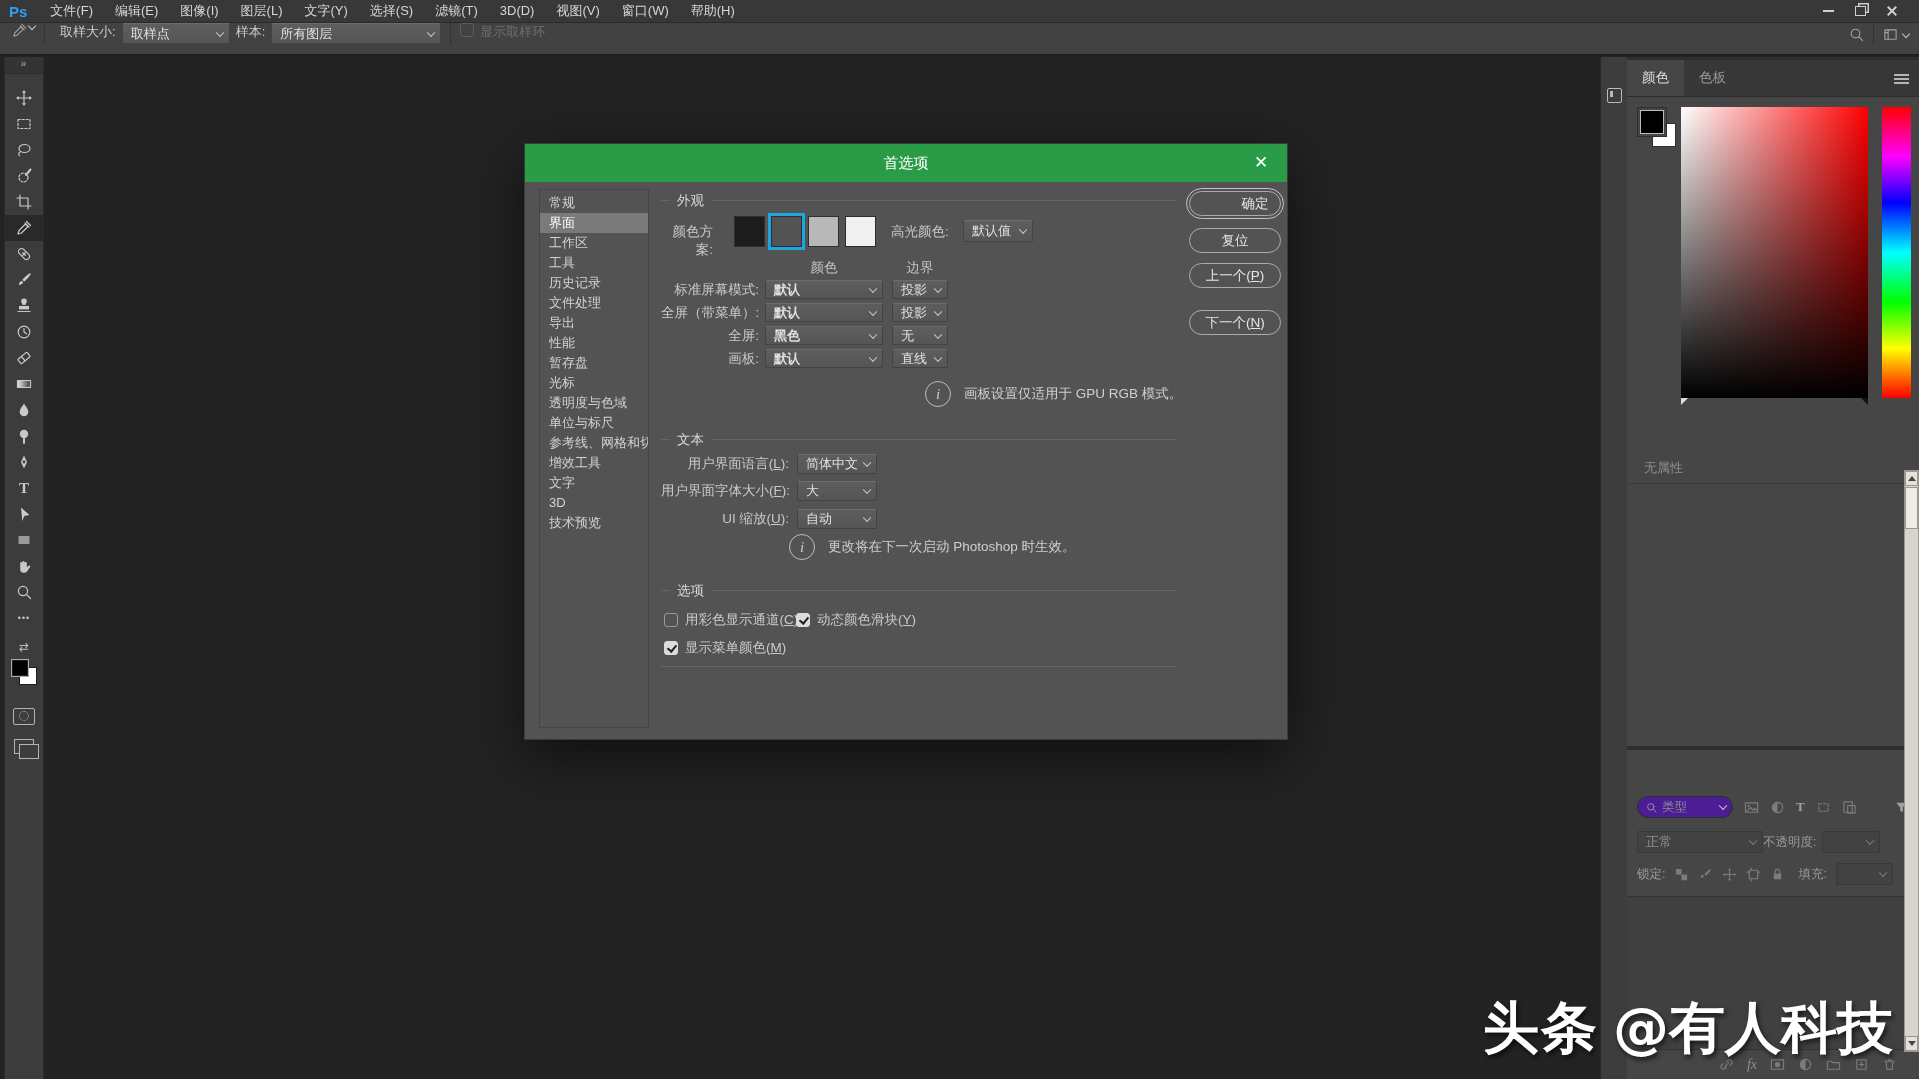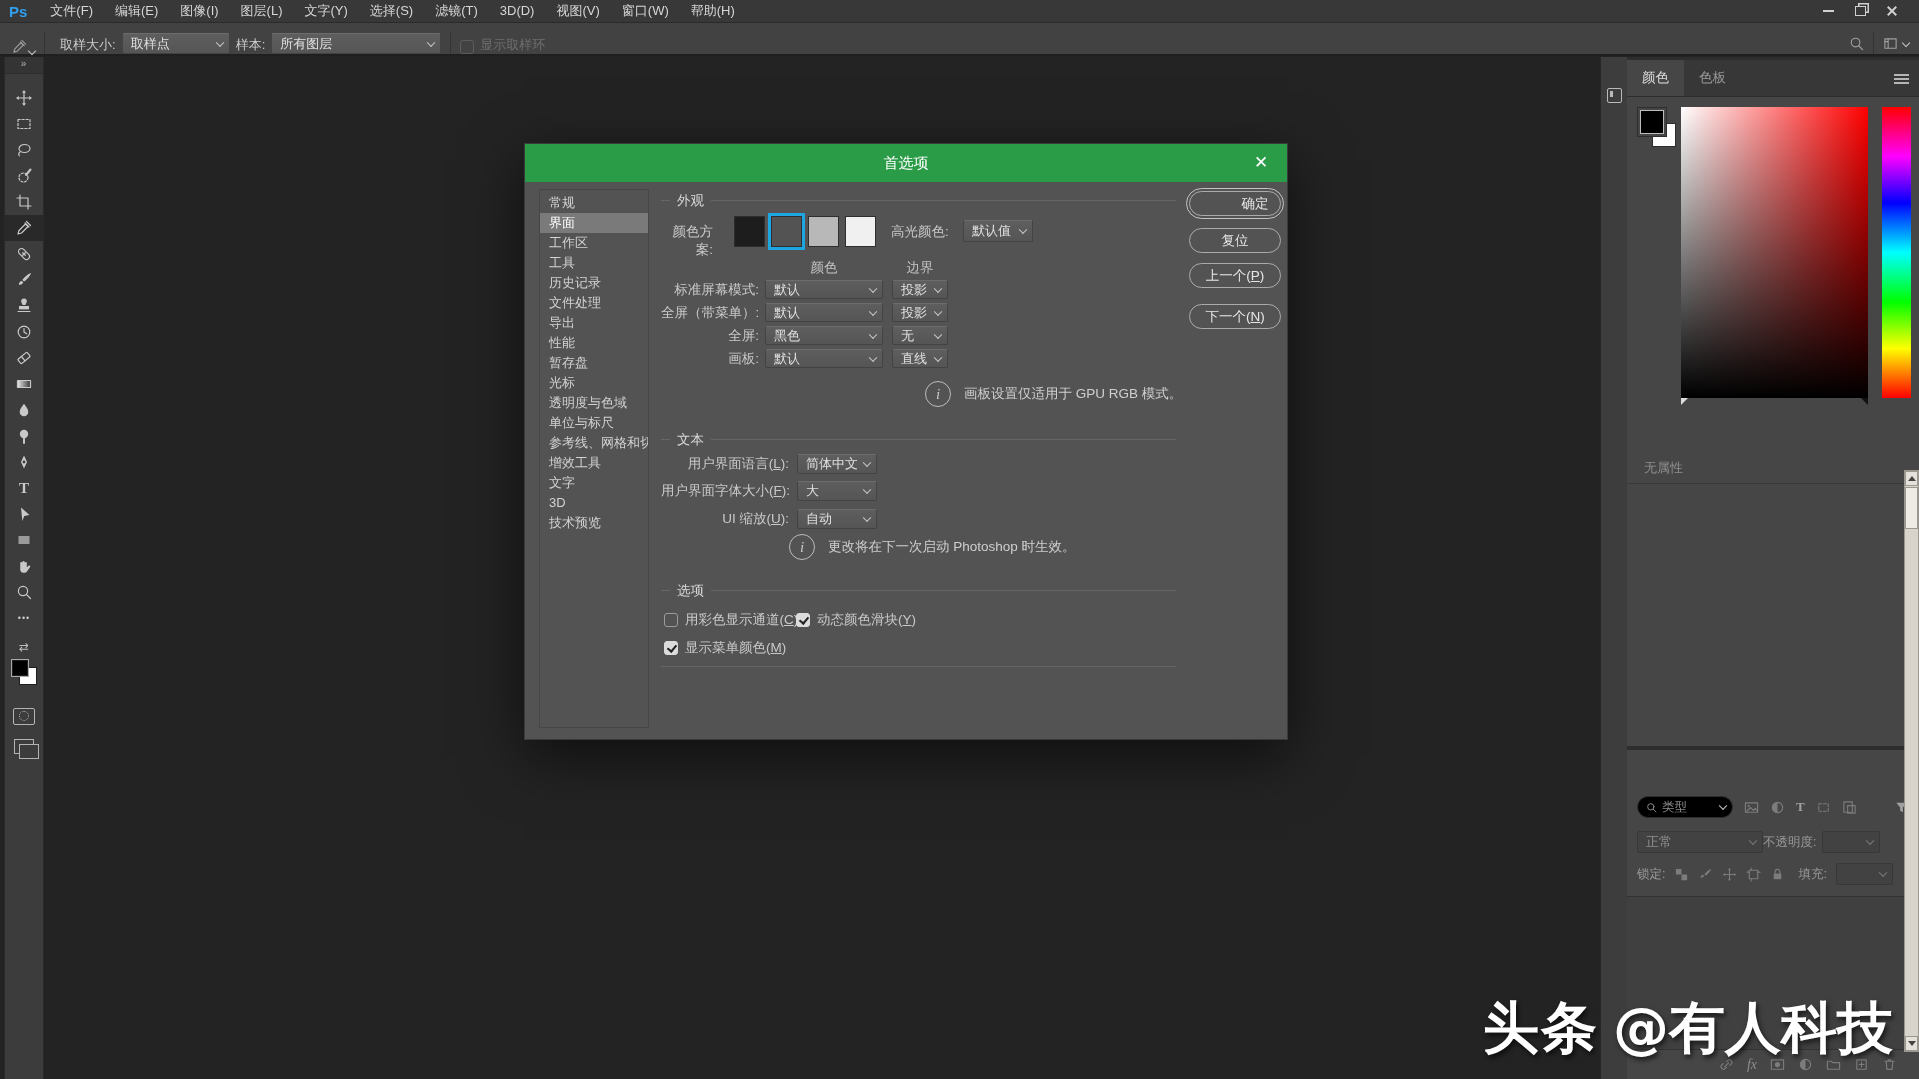--- a/index.html
+++ b/index.html
@@ -9,21 +9,21 @@
   .pslogo{color:#2f9ff0;font-weight:bold;font-size:15px;margin:0 12px 0 9px;}
   .menu-item{font-size:13px;color:#d6d6d6;padding:0 11px;line-height:22px;cursor:default;}
   .winctl{position:absolute;top:0;height:22px;width:30px;display:flex;align-items:center;justify-content:center;}
   .wc-min{right:76px}.wc-rest{right:44px}.wc-close{right:12px}
   .wc-min i{display:block;width:11px;height:2px;background:#cfcfcf;}
   .wc-rest i{display:block;width:9px;height:8px;border:1.5px solid #cfcfcf;box-shadow:3px -3px 0 -1.5px #383838,3px -3px 0 0 #cfcfcf;}
   .wc-close i{position:relative;display:block;width:12px;height:12px;}
   .wc-close i::before,.wc-close i::after{content:"";position:absolute;left:5px;top:0;width:2px;height:12px;background:#cfcfcf;}
   .wc-close i::before{transform:rotate(45deg);}.wc-close i::after{transform:rotate(-45deg);}
   
-  #optionsbar{position:absolute;left:0;top:23px;width:1919px;height:33px;background:#424242;border-bottom:2px solid #1f1f1f;display:flex;align-items:flex-end;padding-left:12px;box-sizing:border-box;z-index:5;}
+  #optionsbar{position:absolute;left:0;top:23px;width:1919px;height:33px;background:#424242;border-bottom:2px solid #1f1f1f;display:flex;align-items:flex-start;padding-left:12px;box-sizing:border-box;z-index:5;}
   .ob-sep{width:1px;height:22px;background:#333;margin:0 9px;}
   .ob-label{font-size:13px;color:#cdcdcd;margin:0 6px;}
   .dd{position:relative;background:linear-gradient(#5e5e5e,#555);border:1px solid #434343;border-top-color:#6c6c6c;border-radius:2px;color:#e0e0e0;font-size:13px;display:flex;align-items:center;padding:0 18px 0 8px;box-sizing:border-box;}
   .chev{position:absolute;right:6px;top:50%;width:5px;height:5px;border-right:1.4px solid #c6c6c6;border-bottom:1.4px solid #c6c6c6;transform:translateY(-70%) rotate(45deg);}
   .ob-dd{height:21px;}
   .cb{position:relative;width:14px;height:14px;border:1px solid #9b9b9b;border-radius:3px;box-sizing:border-box;background:transparent;}
   .cb.on{background:#dcdcdc;border-color:#dcdcdc;}
   .cb.on::after{content:"";position:absolute;left:4px;top:1px;width:4px;height:7px;border-right:2px solid #222;border-bottom:2px solid #222;transform:rotate(40deg);}
   .cb.disabled{border-color:#5c5c5c;}
   .ob-right{margin-left:auto;display:flex;align-items:center;margin-right:10px;}
@@ -60,21 +60,21 @@
   .cp-bg{position:absolute;left:25px;top:63px;width:22px;height:22px;background:#fff;border:1px solid #2e2e2e;}
   .cp-grad{position:absolute;left:54px;top:47px;width:187px;height:291px;background:linear-gradient(to bottom,rgba(0,0,0,0),#000),linear-gradient(to right,#fff,#f00);}
   .cp-mkl{position:absolute;left:54px;top:338px;width:0;height:0;border-left:7px solid #ddd;border-bottom:7px solid transparent;}
   .cp-mkr{position:absolute;left:234px;top:338px;width:0;height:0;border-right:7px solid #111;border-bottom:7px solid transparent;}
   .cp-hue{position:absolute;left:255px;top:47px;width:29px;height:291px;background:linear-gradient(180deg,#f00 0%,#f0f 17%,#00f 33%,#0ff 50%,#0f0 67%,#ff0 83%,#f00 100%);}
   
   .noprop{position:absolute;left:17px;top:44px;font-size:13px;color:#8f8f8f;}
   .pp-div{position:absolute;left:0;top:68px;width:100%;border-top:1px solid #3a3a3a;}
   
   .lr-row{position:absolute;left:0;width:100%;display:flex;align-items:center;}
-  .searchbox{display:flex;align-items:center;gap:5px;width:96px;height:22px;background:#000000;border:1px solid #2d2d2d;border-radius:12px;padding:0 8px;box-sizing:border-box;color:#8a8a8a;font-size:12.5px;position:relative;}
+  .searchbox{display:flex;align-items:center;gap:5px;width:96px;height:22px;background:#4c1d95;border:1px solid #2d2d2d;border-radius:12px;padding:0 8px;box-sizing:border-box;color:#8a8a8a;font-size:12.5px;position:relative;}
   .mi{display:flex;align-items:center;justify-content:center;}
   .mi svg{width:15px;height:15px;stroke:#a0a0a0;fill:none;stroke-width:1.2;stroke-linecap:round;stroke-linejoin:round;}
   .mi svg .f{fill:#a0a0a0;stroke:none;}
   .mi.dim svg{stroke:#7c7c7c;}
   .mi.dim svg .f{fill:#7c7c7c;}
   .lr-label{font-size:12.5px;color:#9a9a9a;}
   .dd-dis{background:#424242;border:1px solid #383838;color:#8f8f8f;height:22px;}
   .dd-dis .chev{border-color:#7a7a7a;}
   .tgl{font-family:"Liberation Serif","DejaVu Serif",serif;font-weight:bold;font-size:13px;color:#a0a0a0;}
   .fxg{font-family:"Liberation Serif","DejaVu Serif",serif;font-style:italic;font-size:14px;color:#8d8d8d;}
@@ -96,21 +96,21 @@
   #dlg-list{position:absolute;left:14px;top:7px;width:110px;height:539px;border:1px solid #464646;box-sizing:border-box;padding:3px 0;margin:0;list-style:none;}
   #dlg-list li{height:20px;line-height:20px;padding-left:9px;color:#d2d2d2;font-size:13px;white-space:nowrap;overflow:hidden;}
   #dlg-list li.sel{background:#7a7a7a;color:#fff;}
   .sect{position:absolute;left:136px;width:515px;border-top:1px solid #666;}
   .sect b{position:absolute;left:9px;top:-9px;background:#535353;padding:0 7px;font-weight:normal;color:#d8d8d8;font-size:13.5px;}
   .flabel{position:absolute;color:#c9c9c9;font-size:13.5px;}
   .swatch{position:absolute;top:34px;width:31px;height:31px;border:1px solid #2e2e2e;box-sizing:border-box;}
   .swatch.on{box-shadow:0 0 0 3px #1da6e0;}
   .grow{position:absolute;left:136px;width:515px;height:20px;}
   .glabel{position:absolute;left:0;width:98px;text-align:right;color:#c9c9c9;line-height:20px;font-size:13.5px;white-space:nowrap;}
-  .g-dd1{position:absolute;left:104px;top:0;width:118px;height:19px;}
+  .g-dd1{position:absolute;left:104px;top:0;width:118px;height:19px;font-weight:bold;}
   .g-dd2{position:absolute;left:231px;top:0;width:56px;height:19px;}
   .colhead{position:absolute;top:77px;text-align:center;color:#c3c3c3;font-size:13.5px;}
   .note{position:absolute;display:flex;align-items:center;gap:13px;}
   .info-i{width:24px;height:24px;border:1.6px solid #bdbdbd;border-radius:50%;color:#c9c9c9;display:flex;align-items:center;justify-content:center;font-family:"Liberation Serif","DejaVu Serif",serif;font-style:italic;font-size:15px;flex:none;}
   .note span.nt{color:#cfcfcf;font-size:13.5px;}
   .trow{position:absolute;left:136px;width:380px;height:20px;}
   .tlabel{position:absolute;left:0;width:128px;text-align:right;line-height:20px;color:#c9c9c9;font-size:13.5px;white-space:nowrap;}
   .t-dd{position:absolute;left:136px;top:0;width:80px;height:20px;}
   .mn{text-decoration:underline;}
   .cbrow{position:absolute;display:flex;align-items:center;gap:7px;}
@@ -630,19 +630,19 @@
     </div>
     <div class="cbrow" style="left:139px;top:457px">
       <span class="cb on"></span>
       <span class="lb"><span>显示菜单颜色(</span><span class="mn">M</span><span>)</span></span>
     </div>
     <div class="hline" style="top:484px"></div>
 
     <div class="dbtn focus" style="top:9px"><span>确定</span><span class="mn"></span><span></span></div>
     <div class="dbtn" style="top:46px"><span>复位</span><span class="mn"></span><span></span></div>
     <div class="dbtn" style="top:81px"><span>上一个(</span><span class="mn">P</span><span>)</span></div>
-    <div class="dbtn" style="top:122px"><span>下一个(</span><span class="mn">N</span><span>)</span></div>
+    <div class="dbtn" style="top:128px"><span>下一个(</span><span class="mn">N</span><span>)</span></div>
   </div>
 </div>
 
 <div id="watermark">
   <span class="p1">头条</span><span class="p2">@有人科技</span>
 </div>
 
 </body></html>

